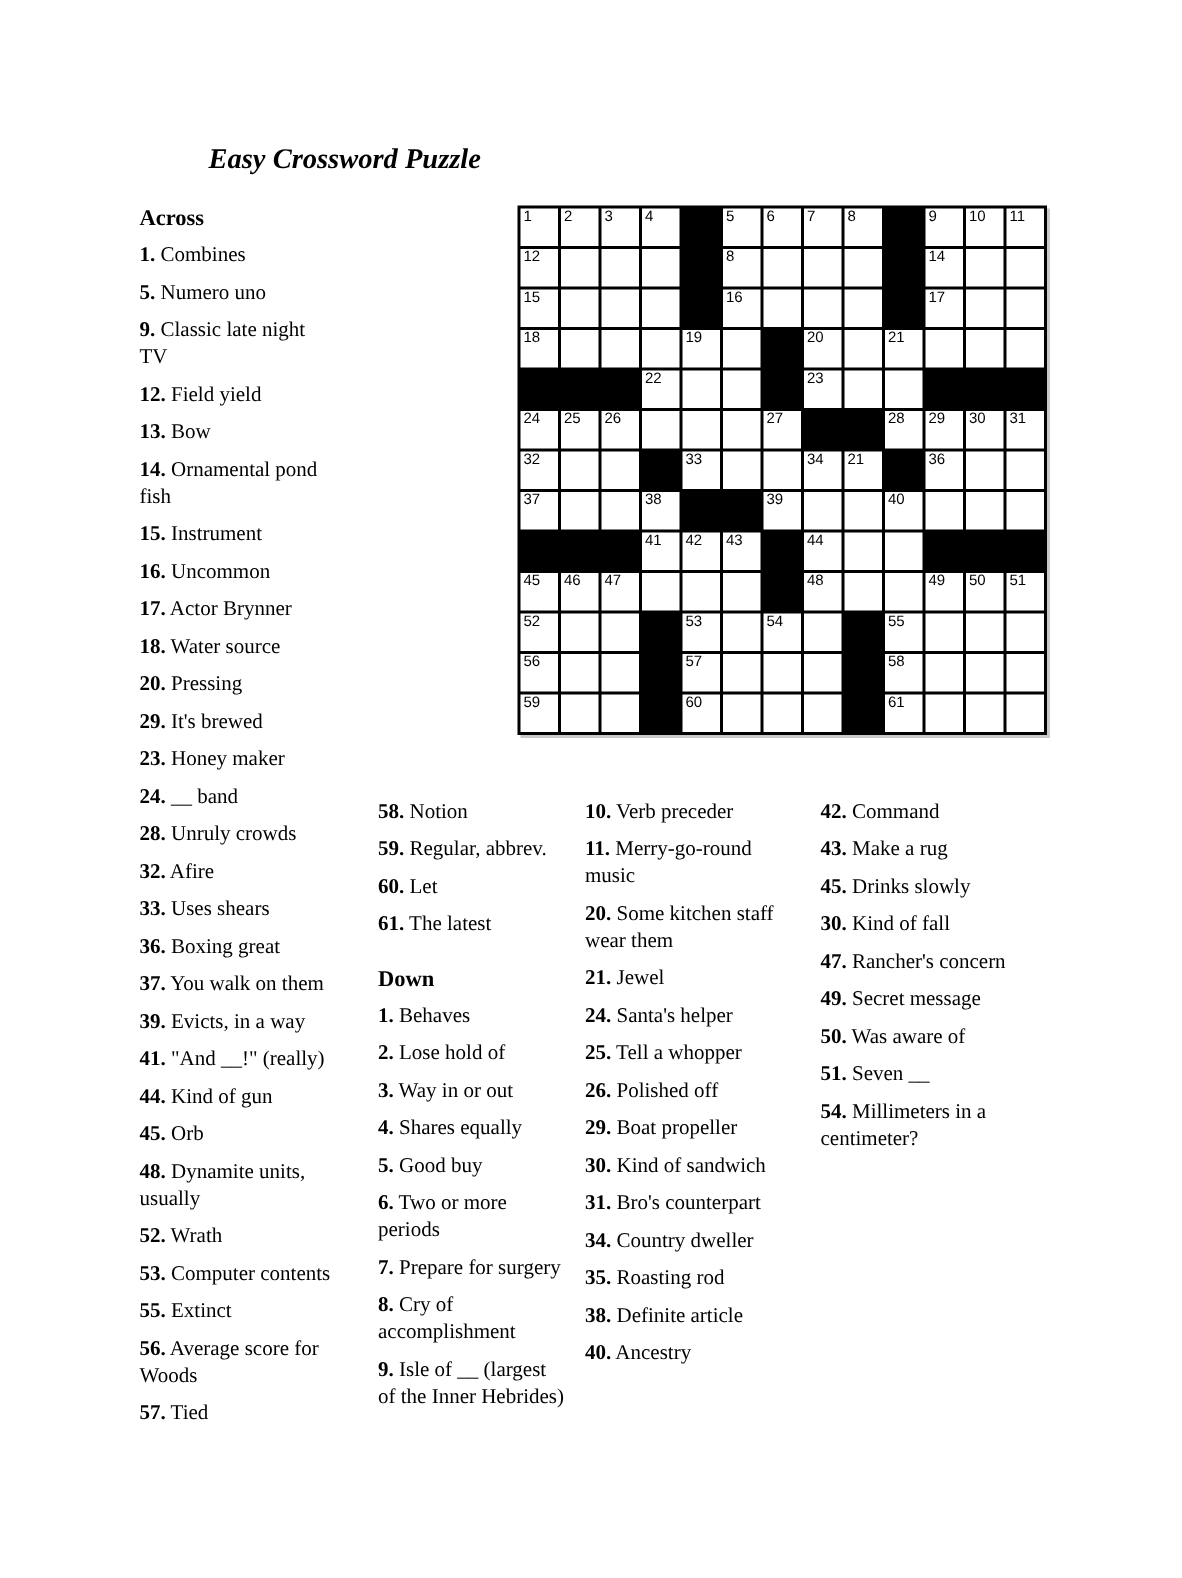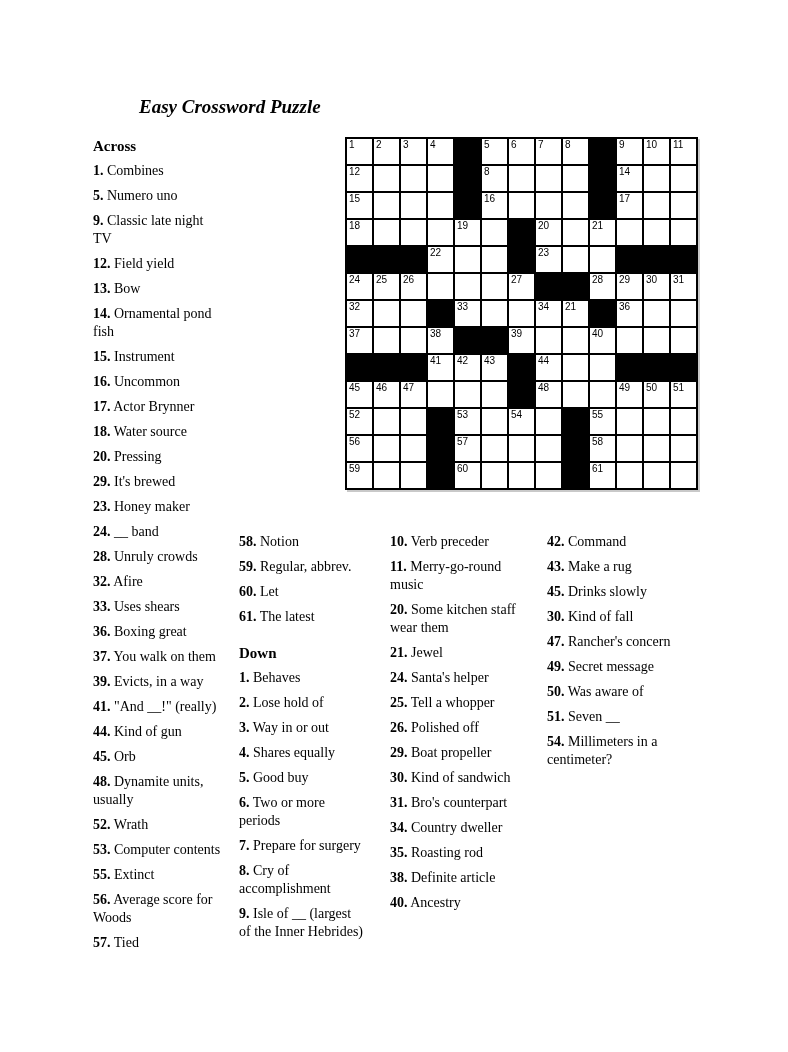--- a/index.html
+++ b/index.html
@@ -44,21 +44,21 @@
     font-family: "Liberation Sans", sans-serif;
     font-size: 10px;
     line-height: 11px;
   }
   .clue-col {
     position: absolute;
     font-size: 14px;
     line-height: 18px;
   }
   .col-0 { left: 93px;  top: 137px; width: 130px; }
-  .col-1 { left: 239px; top: 533px; width: 126px; }
+  .col-1 { left: 252px; top: 533px; width: 126px; }
   .col-2 { left: 390px; top: 533px; width: 132px; }
   .col-3 { left: 547px; top: 533px; width: 136px; }
   .clue { margin: 0 0 7px 0; }
   .clue b { font-weight: bold; }
   .clue-heading {
     font-size: 15px;
     font-weight: bold;
     margin: 0 0 7px 0;
   }
   .clue-heading.gap { margin-top: 18px; }

